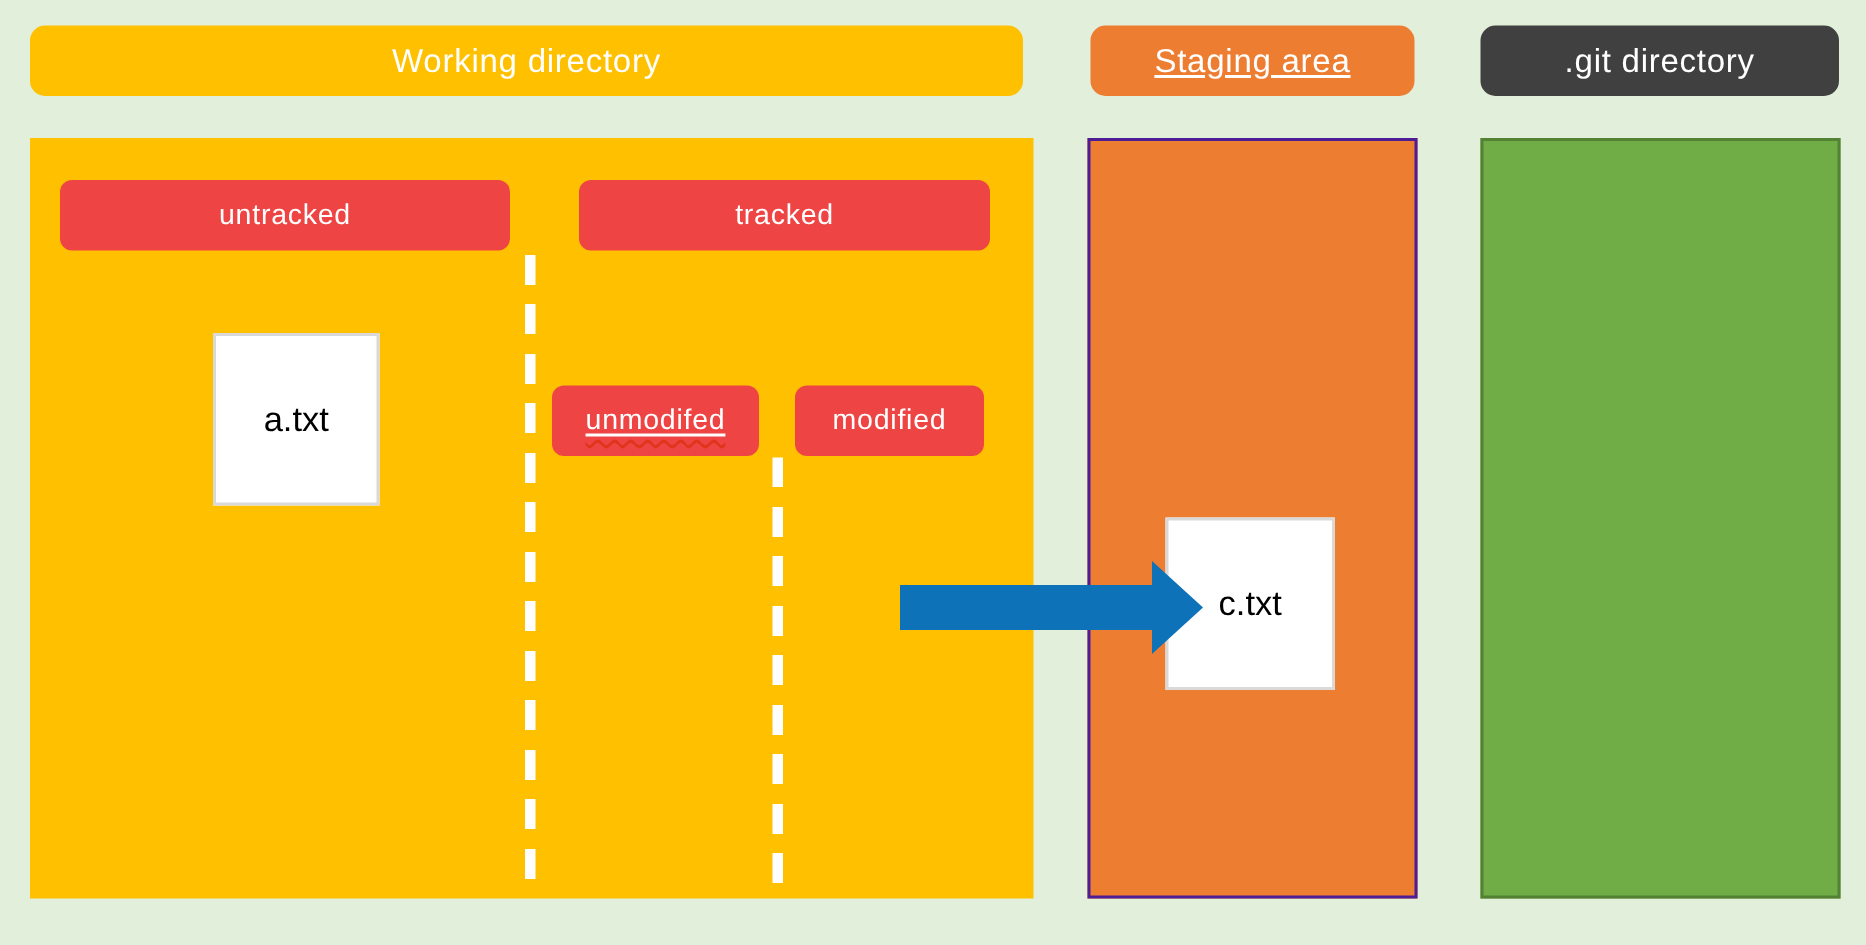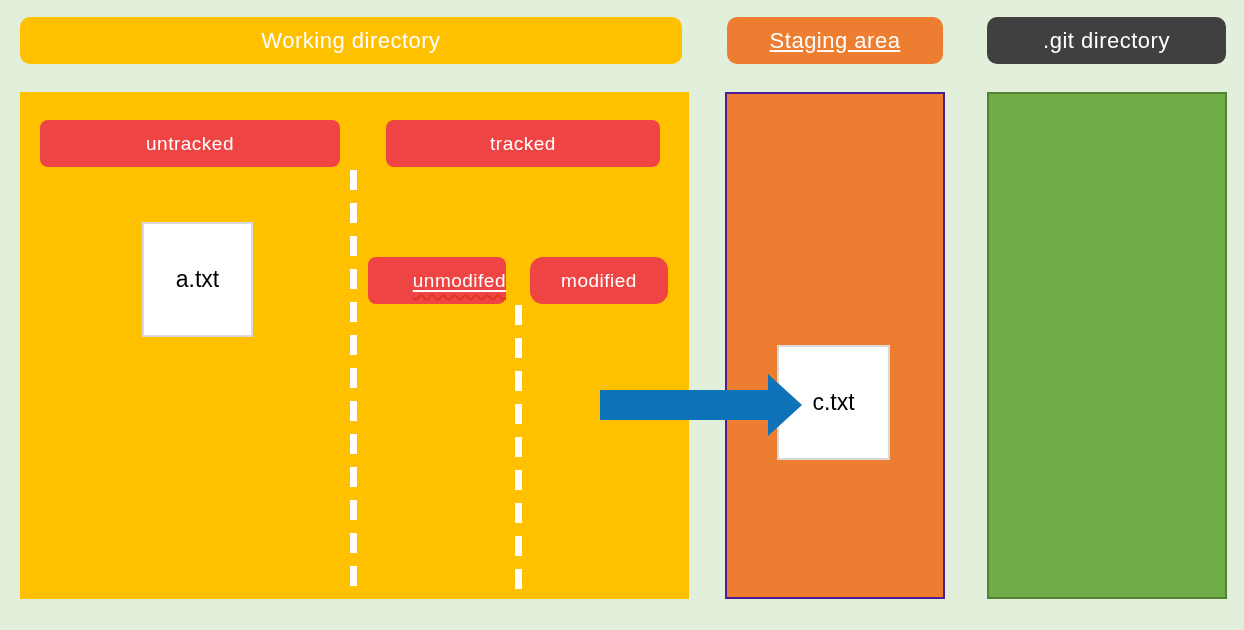--- a/index.html
+++ b/index.html
@@ -38,22 +38,22 @@
     height: 47px;
     background: #ef4444;
     border-radius: 8px;
     color: #FFFFFF;
     font-size: 19px;
     display: flex; align-items: center; justify-content: center;
     letter-spacing: 0.5px;
   }
   .zlabel-untracked { left: 20px;  top: 28px;  width: 300px; }
   .zlabel-tracked   { left: 344px; top: 28px;  width: 274px; margin-left: 22px; }
-  .zlabel-unmod     { left: 348px; top: 165px; width: 138px; justify-content: flex-end; }
-  .zlabel-mod       { left: 510px; top: 165px; width: 138px; border-radius: 13px; }
+  .zlabel-unmod     { left: 348px; top: 165px; width: 138px; }
+  .zlabel-mod       { left: 510px; top: 165px; width: 126px; }
 
   
   .squiggle-wrap {
     text-decoration: underline wavy #E0341B;
     text-decoration-thickness: 2px;
     text-underline-offset: 7px;
   }
   .white-underline {
     text-decoration: underline solid #FFFFFF;
     text-decoration-thickness: 1.5px;

